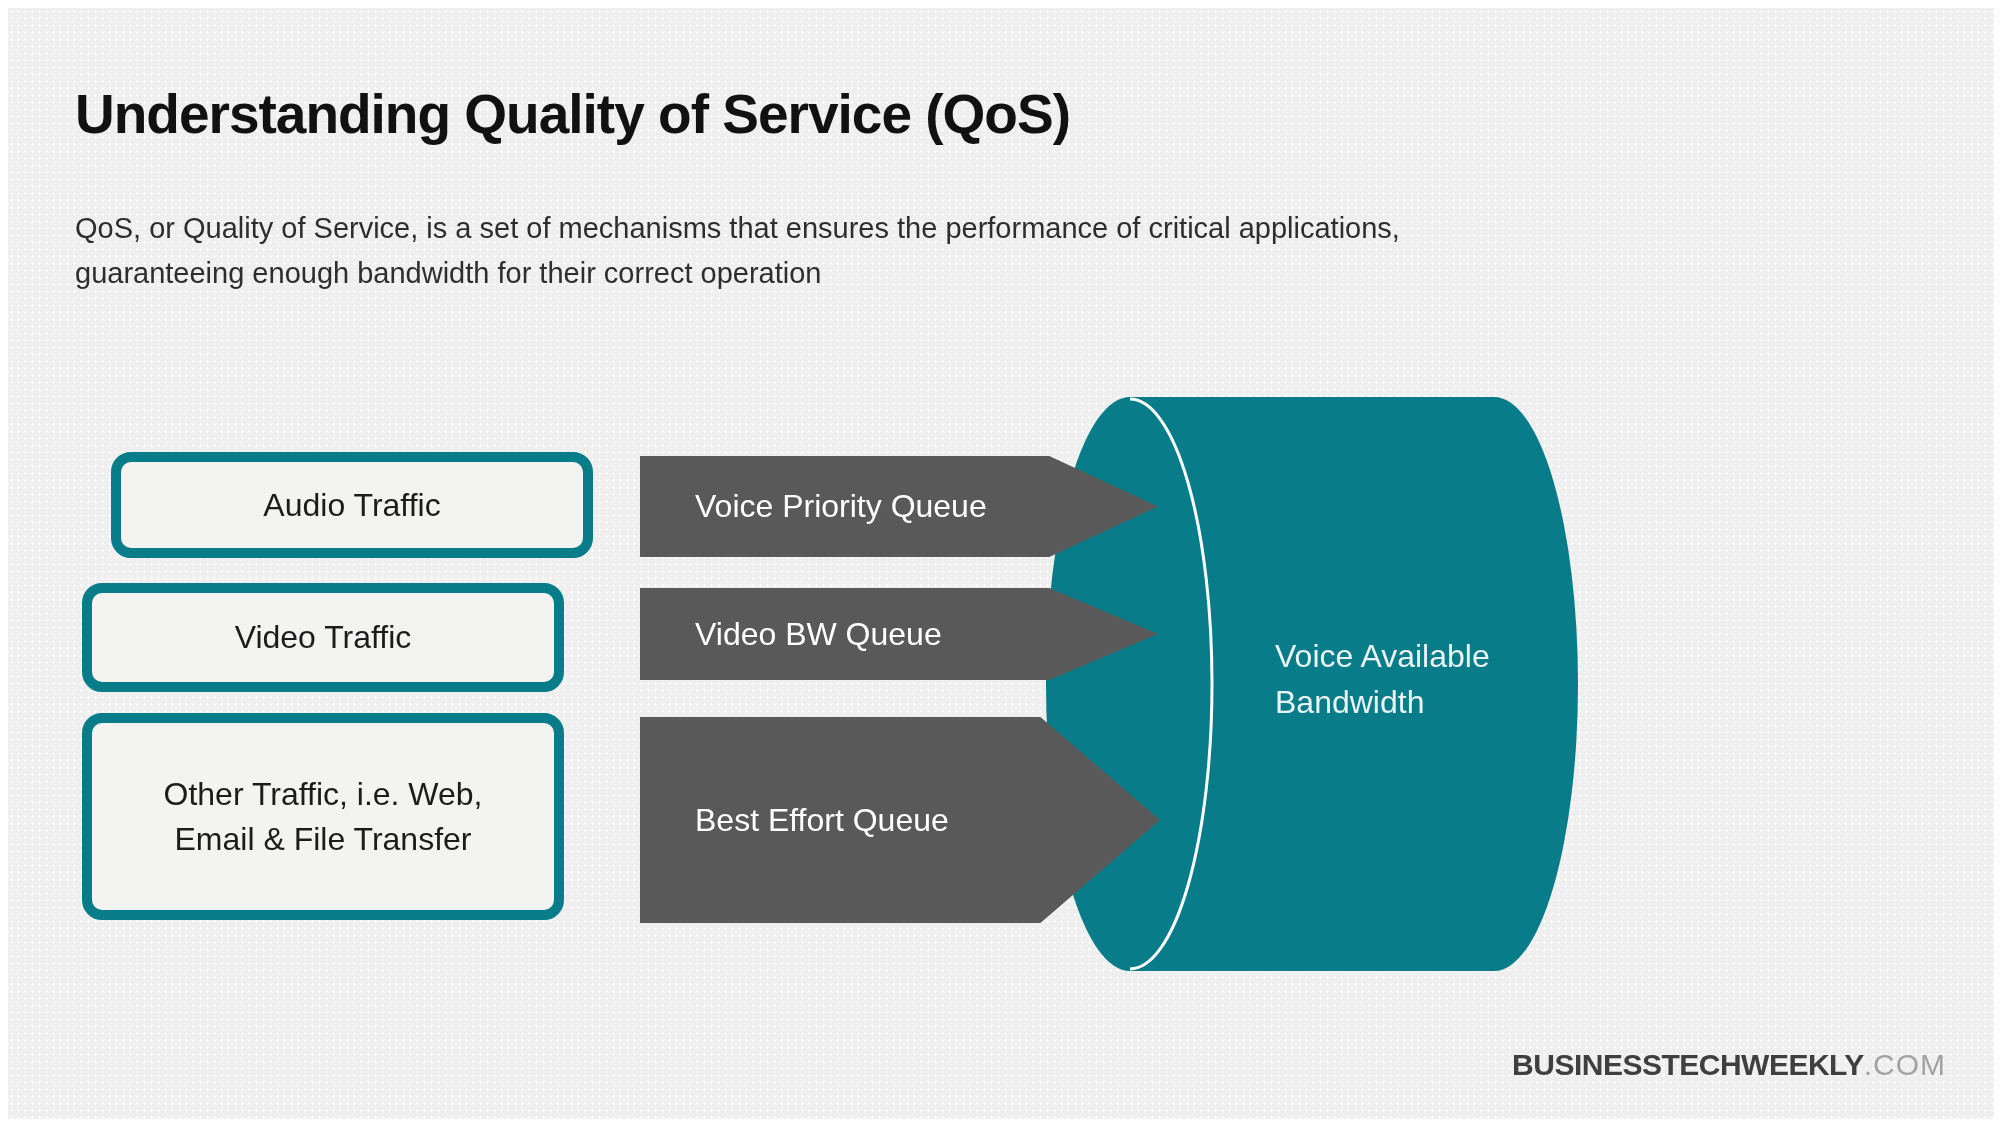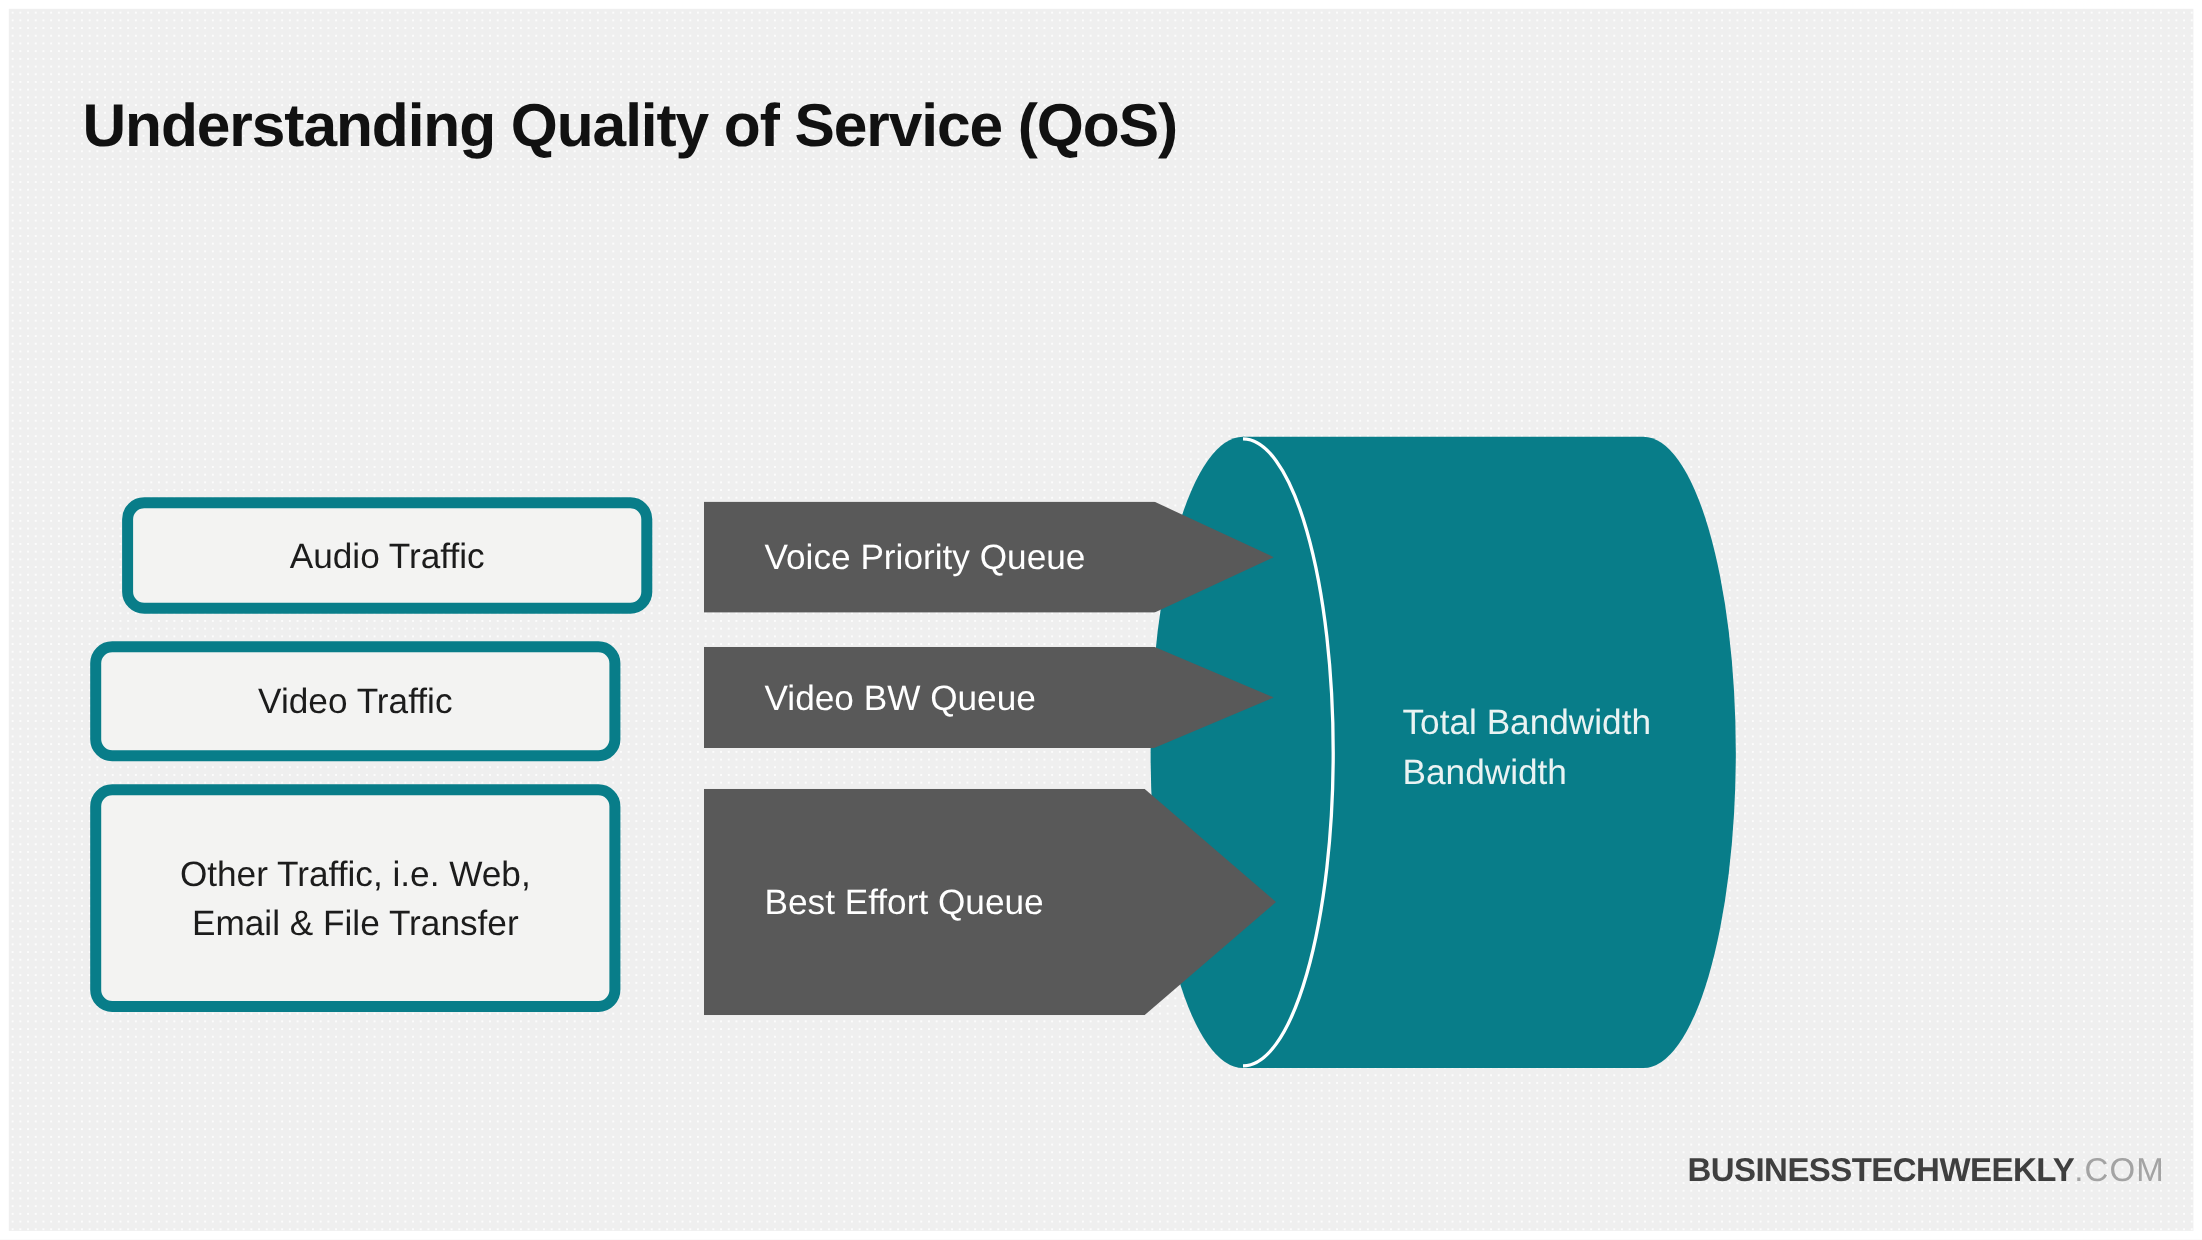--- a/index.html
+++ b/index.html
@@ -89,47 +89,51 @@
     position: absolute;
     left: 1267px; top: 625px;
     font-size: 32px;
     line-height: 46px;
     color: #eaf3f3;
     z-index: 2;
   }
   
   .branding {
     position: absolute;
-    right: 26px; top: 1040px;
+    right: 48px; top: 1040px;
     font-size: 30px;
     white-space: nowrap;
     margin-left: 20px;
   }
   .brand-name { font-weight: bold; color: #3f3f3f; letter-spacing: -0.5px; }
   .brand-tld  { font-weight: normal; color: #a3a3a3; letter-spacing: 1px; }
 </style>
 </head>
 <body>
 
 <div class="canvas">
 
   <h1 class="title">Understanding Quality of Service (QoS)</h1>
 
+  <div class="subtitle">
+    <div>QoS, or Quality of Service, is a set of mechanisms that ensures the performance of critical applications,</div>
+    <div>guaranteeing enough bandwidth for their correct operation</div>
+  </div>
 
   <svg class="cylinder-svg" viewBox="1012 372 600 610" xmlns="http://www.w3.org/2000/svg" aria-hidden="true">
 
     <path d="M 1122 389 L 1486 389 A 84 287 0 0 1 1486 963 L 1122 963 Z" fill="#087d89"></path>
 
     <ellipse cx="1122" cy="676" rx="84" ry="287" fill="#087d89"></ellipse>
 
     <path d="M 1122 391 A 82 285 0 0 1 1122 961" fill="none" stroke="#ffffff" stroke-width="3"></path>
   </svg>
 
   <div class="cylinder-label">
-    <div>Total Bandwidth</div>
+    <div>Voice Available</div>
     <div>Bandwidth</div>
   </div>
 
   <div class="traffic-box box-audio">
     <span>Audio Traffic</span>
   </div>
   <div class="traffic-box box-video">
     <span>Video Traffic</span>
   </div>
   <div class="traffic-box box-other">

